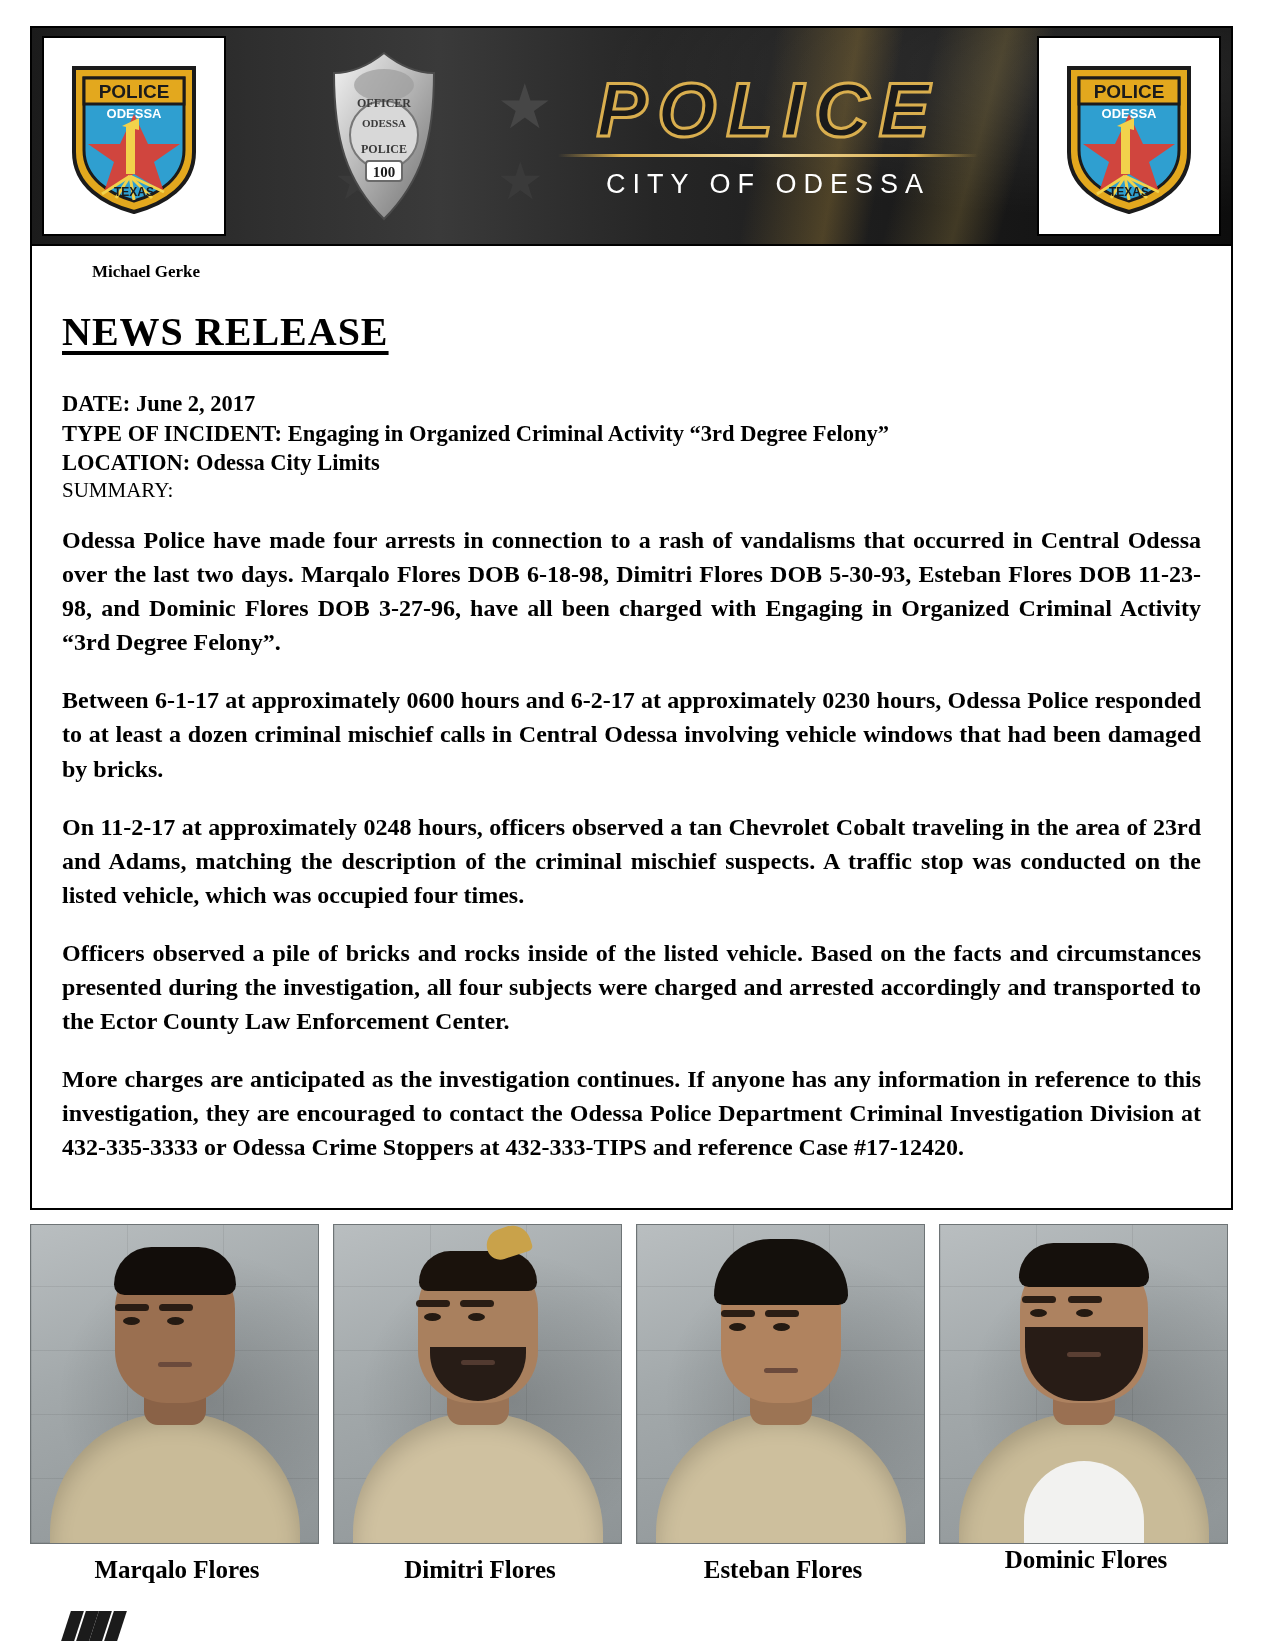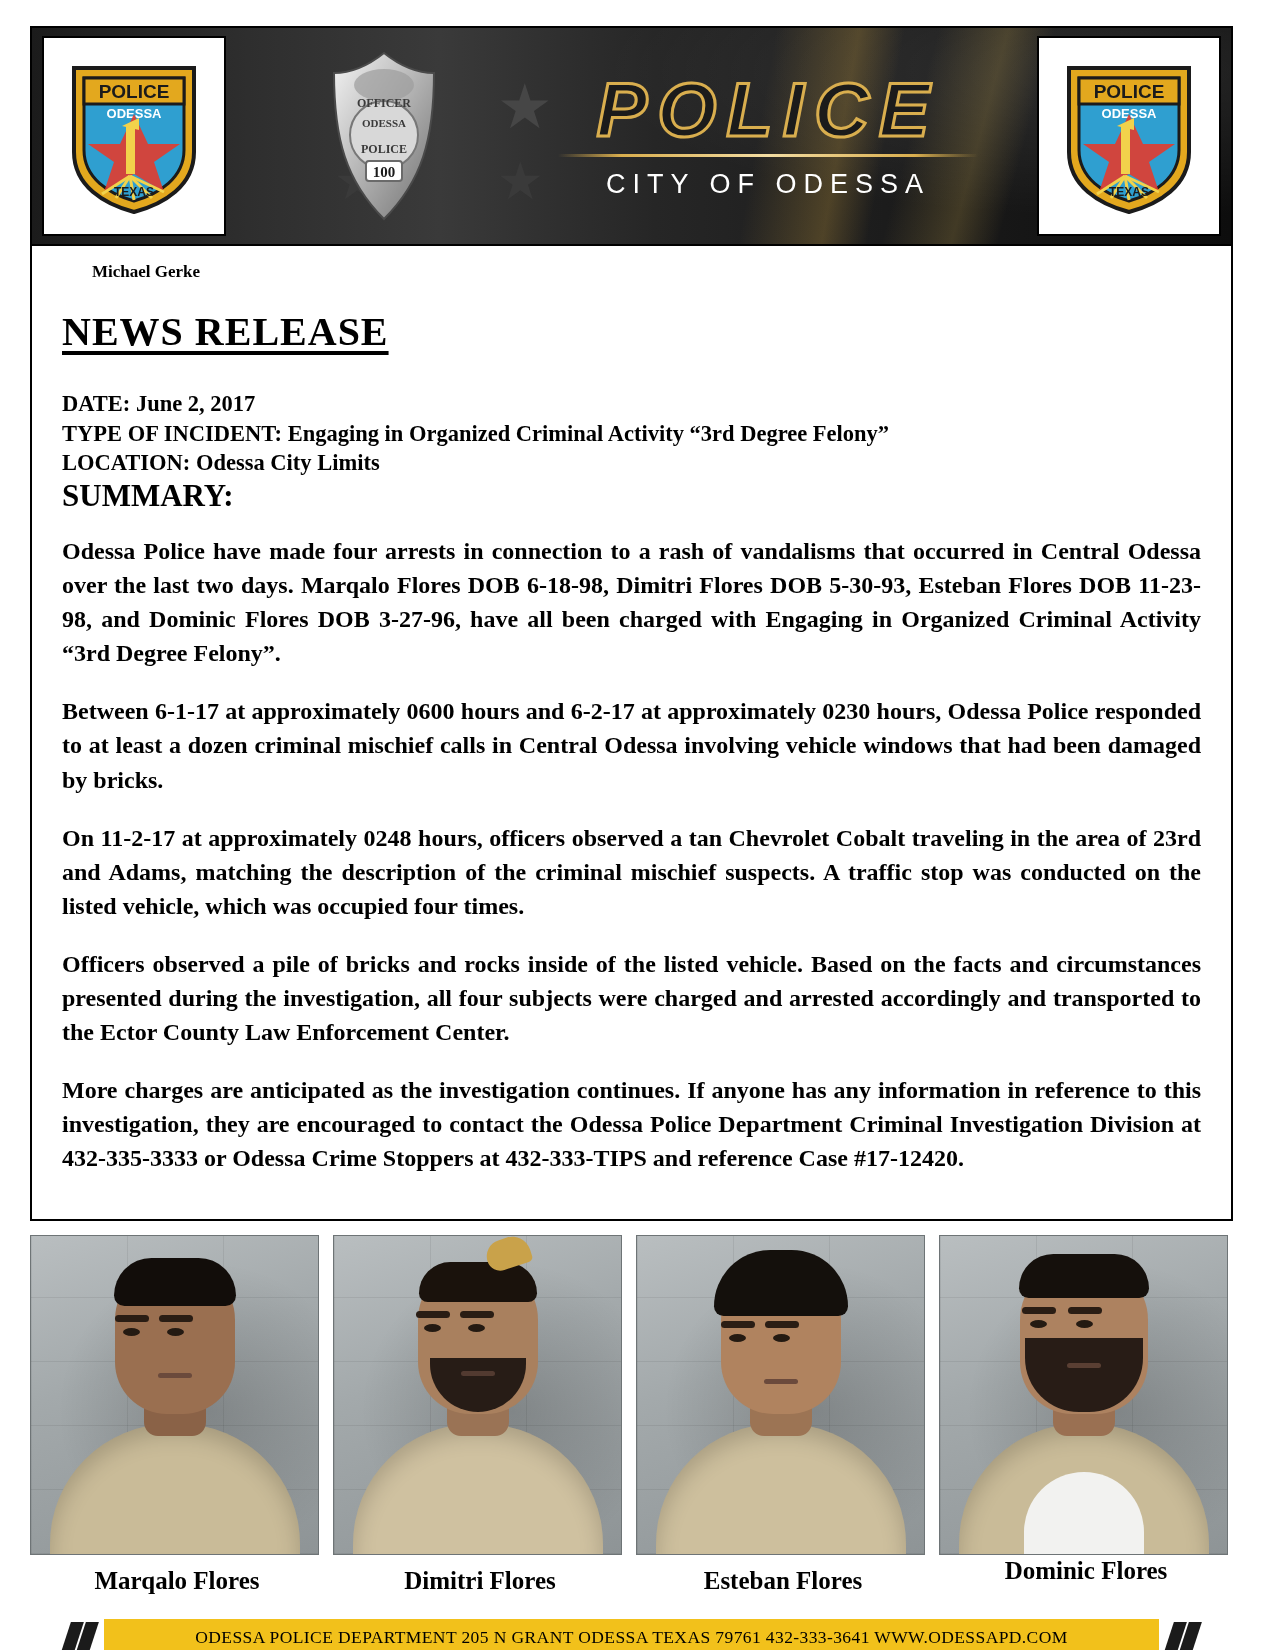--- a/index.html
+++ b/index.html
@@ -150,21 +150,21 @@
     letter-spacing: 1px;
     margin: 26px 0 34px 0;
     text-decoration: underline;
     text-underline-offset: 6px;
   }
   .meta-line {
     font-size: 22.5px;
     font-weight: bold;
     line-height: 1.32;
   }
-  .summary-label { font-size: 31px; font-weight: bold; }
+  .summary-label { font-size: 21px; font-weight: normal; }
   .para {
     font-size: 24px;
     font-weight: bold;
     line-height: 1.42;
     margin-top: 20px;
     text-align: justify;
   }
 
   
   .mugshots {
@@ -464,21 +464,20 @@
     </div>
   </div>
 
   <div class="footer">
     <div class="footer-left">
       <div class="chev">
           <i></i>
           <i></i>
         </div>
     </div>
-    <div class="footer-bar">ODESSA POLICE DEPARTMENT   205 N GRANT ODESSA TEXAS 79761   432-333-3641   WWW.ODESSAPD.COM</div>
     <div class="footer-right">
       <div class="chev">
           <i></i>
           <i></i>
         </div>
     </div>
   </div>
 
 </div>
 

